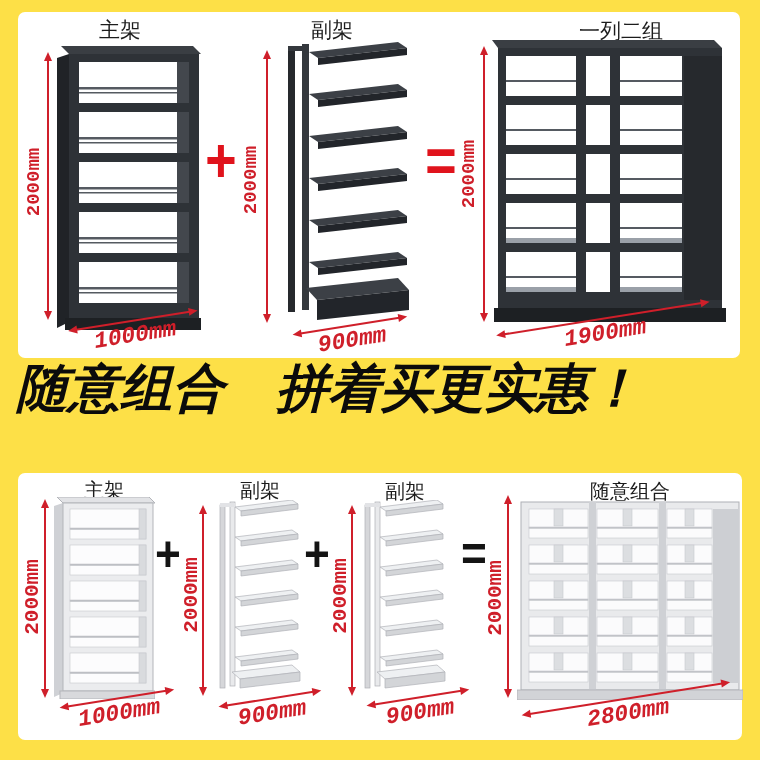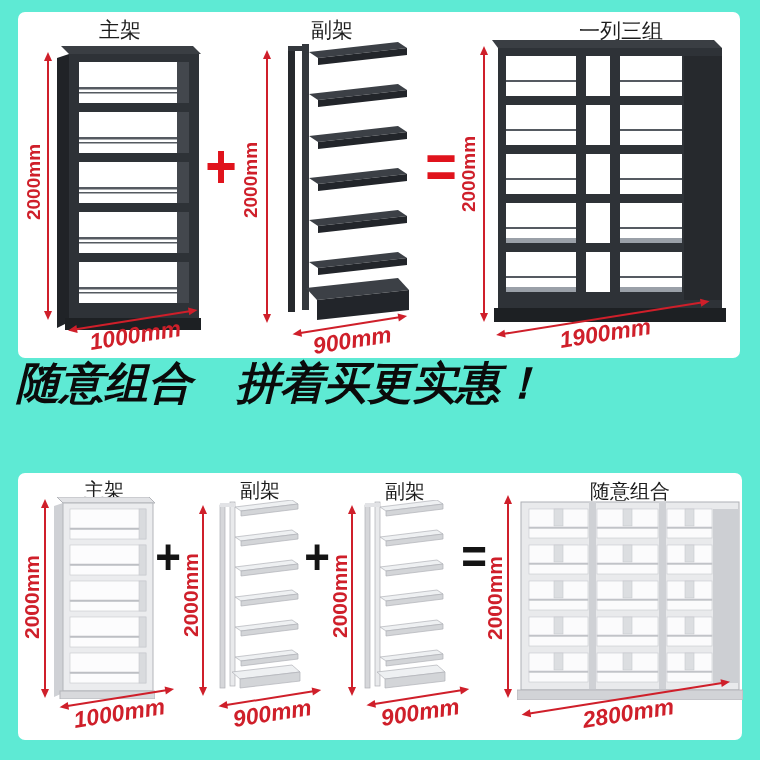--- a/index.html
+++ b/index.html
@@ -1,17 +1,17 @@
 <!DOCTYPE html>
 <html><head>
 <meta charset="utf-8">
 <style>
   html,body{margin:0;padding:0;background:#555;}
-  .stage{position:relative;width:760px;height:760px;background:#5eead4;overflow:hidden;
-         font-family:Liberation Sans, sans-serif;}
+  .stage{position:relative;width:760px;height:760px;background:#fde047;overflow:hidden;
+         font-family:Liberation Mono, monospace;}
   .panel{position:absolute;background:#ffffff;border-radius:7px;}
   .panel-top{left:18px;top:12px;width:722px;height:346px;}
   .panel-bottom{left:18px;top:473px;width:724px;height:267px;}
 
   .shelf-label{position:absolute;transform:translateX(-50%);color:#1c1c1c;
                font-size:21px;white-space:nowrap;}
   .shelf-label.small{font-size:20px;}
 
   .vtext{position:absolute;color:#cf1f2a;font-weight:bold;white-space:nowrap;
          transform:translate(-50%,-50%) rotate(-90deg);font-size:19px;}
@@ -35,21 +35,21 @@
     border-top:4px solid transparent;border-bottom:4px solid transparent;
     border-left:9px solid #cf1f2a;}
   .wtext{color:#cf1f2a;font-weight:bold;font-style:italic;font-size:23px;
          white-space:nowrap;margin-top:1px;}
 
   .op{position:absolute;transform:translate(-50%,-50%) scaleY(1.15);
       font-weight:900;line-height:1;}
   .op-red{color:#e0131c;font-size:54px;}
   .op-black{color:#141414;font-size:44px;}
 
-  .headline{position:absolute;left:16px;top:354px;font-size:44px;font-weight:900;
+  .headline{position:absolute;left:16px;top:354px;font-size:52px;font-weight:900;
             font-style:italic;color:#0b0b0b;white-space:nowrap;letter-spacing:0;}
   .subheadline{position:absolute;right:5px;top:446px;font-size:24px;font-weight:bold;
                color:#c3232b;white-space:nowrap;}
   .shelf-img{position:absolute;}
 </style>
 </head>
 <body>
 
 <div class="stage">
 
@@ -117,21 +117,21 @@
     <polygon points="34,246 126,236 137,248 45,258" fill="#3c4046"></polygon>
     <polygon points="45,258 137,248 137,268 45,278" fill="#22252a"></polygon>
   </svg>
   <div class="wdim" style="left:352px;top:339px;width:100px;">
     <div class="harrow"></div>
     <div class="wtext">900mm</div>
   </div>
 
   <div class="op op-red" style="left:441px;top:166px;">=</div>
 
-  <div class="shelf-label" style="left:621px;top:17px;">一列三组</div>
+  <div class="shelf-label" style="left:621px;top:17px;">一列二组</div>
   <div class="vtext" style="left:469px;top:174px;">2000mm</div>
   <div class="varrow" style="left:483px;top:54px;height:260px;"></div>
   <svg class="shelf-img" style="left:492px;top:40px;" width="236" height="282" viewBox="0 0 236 282">
     <polygon points="6,8 230,8 222,0 0,0" fill="#3a3e43"></polygon>
     <rect x="6" y="8" width="224" height="260" fill="#2e3237"></rect>
     <g>
       <rect x="14" y="16" width="70" height="40" fill="#ffffff"></rect>
         <rect x="94" y="16" width="24" height="40" fill="#ffffff"></rect>
         <rect x="128" y="16" width="62" height="40" fill="#ffffff"></rect>
       <rect x="14" y="40" width="70" height="2" fill="#555a61"></rect>

